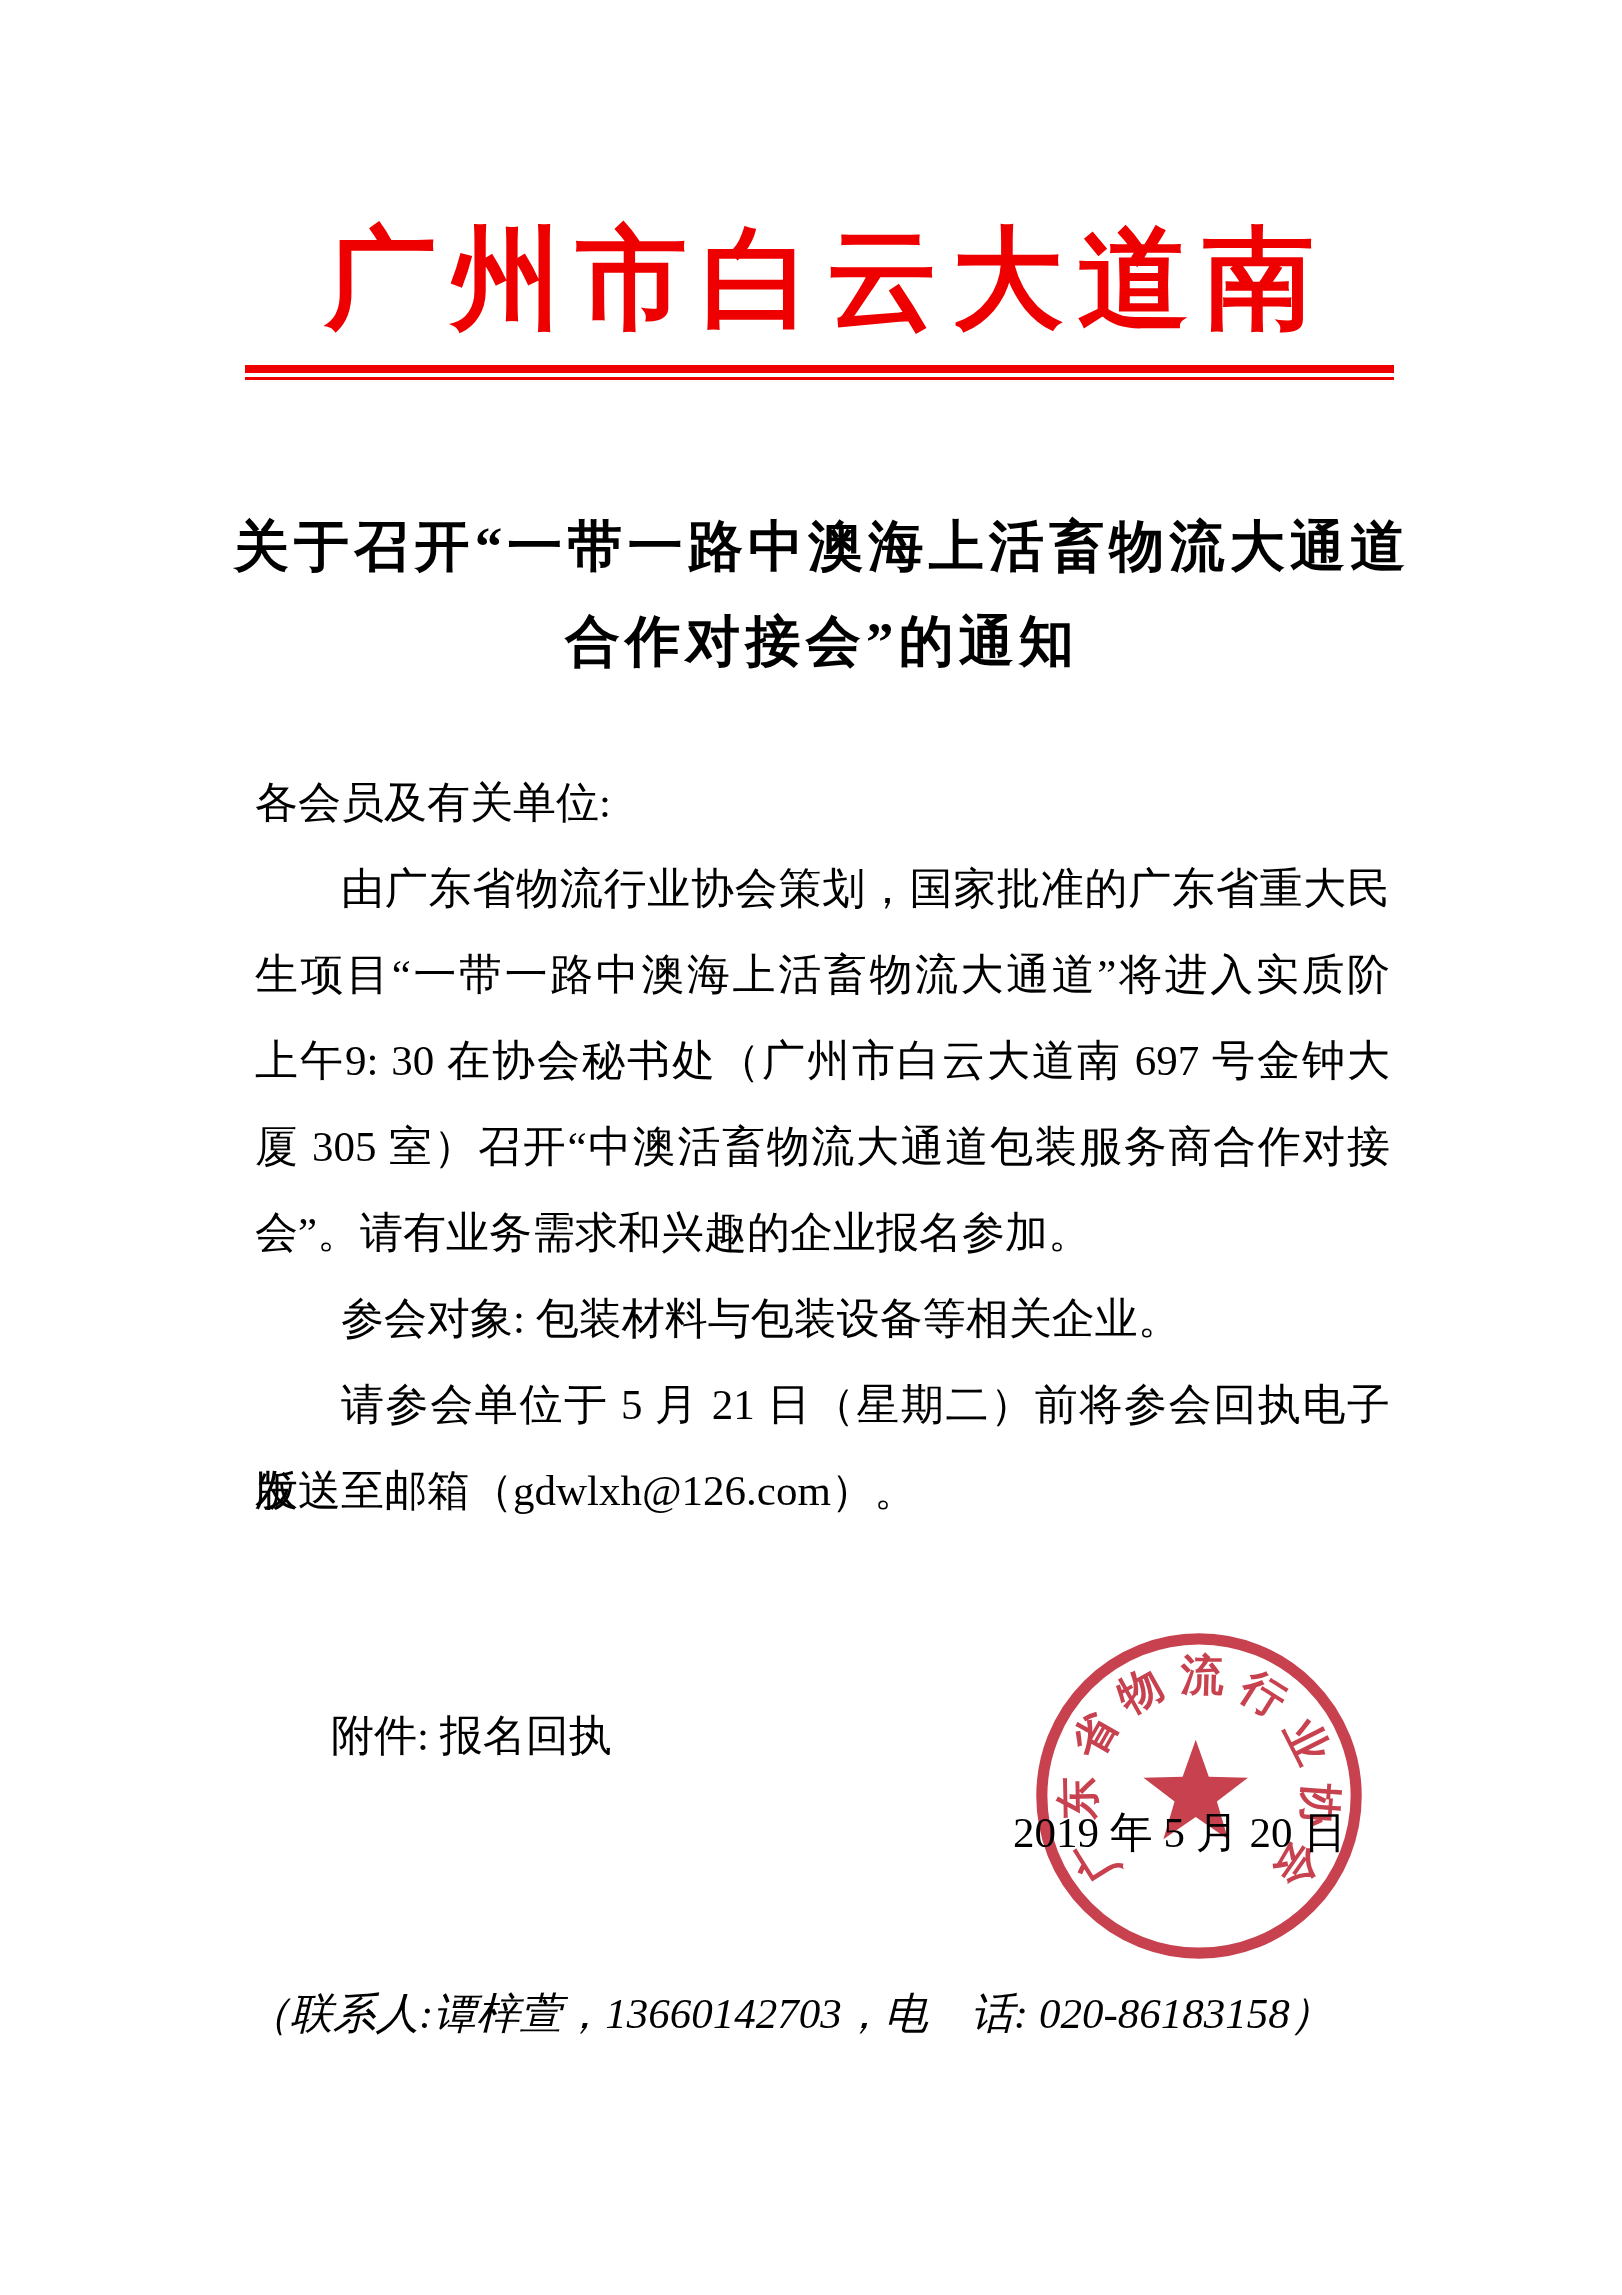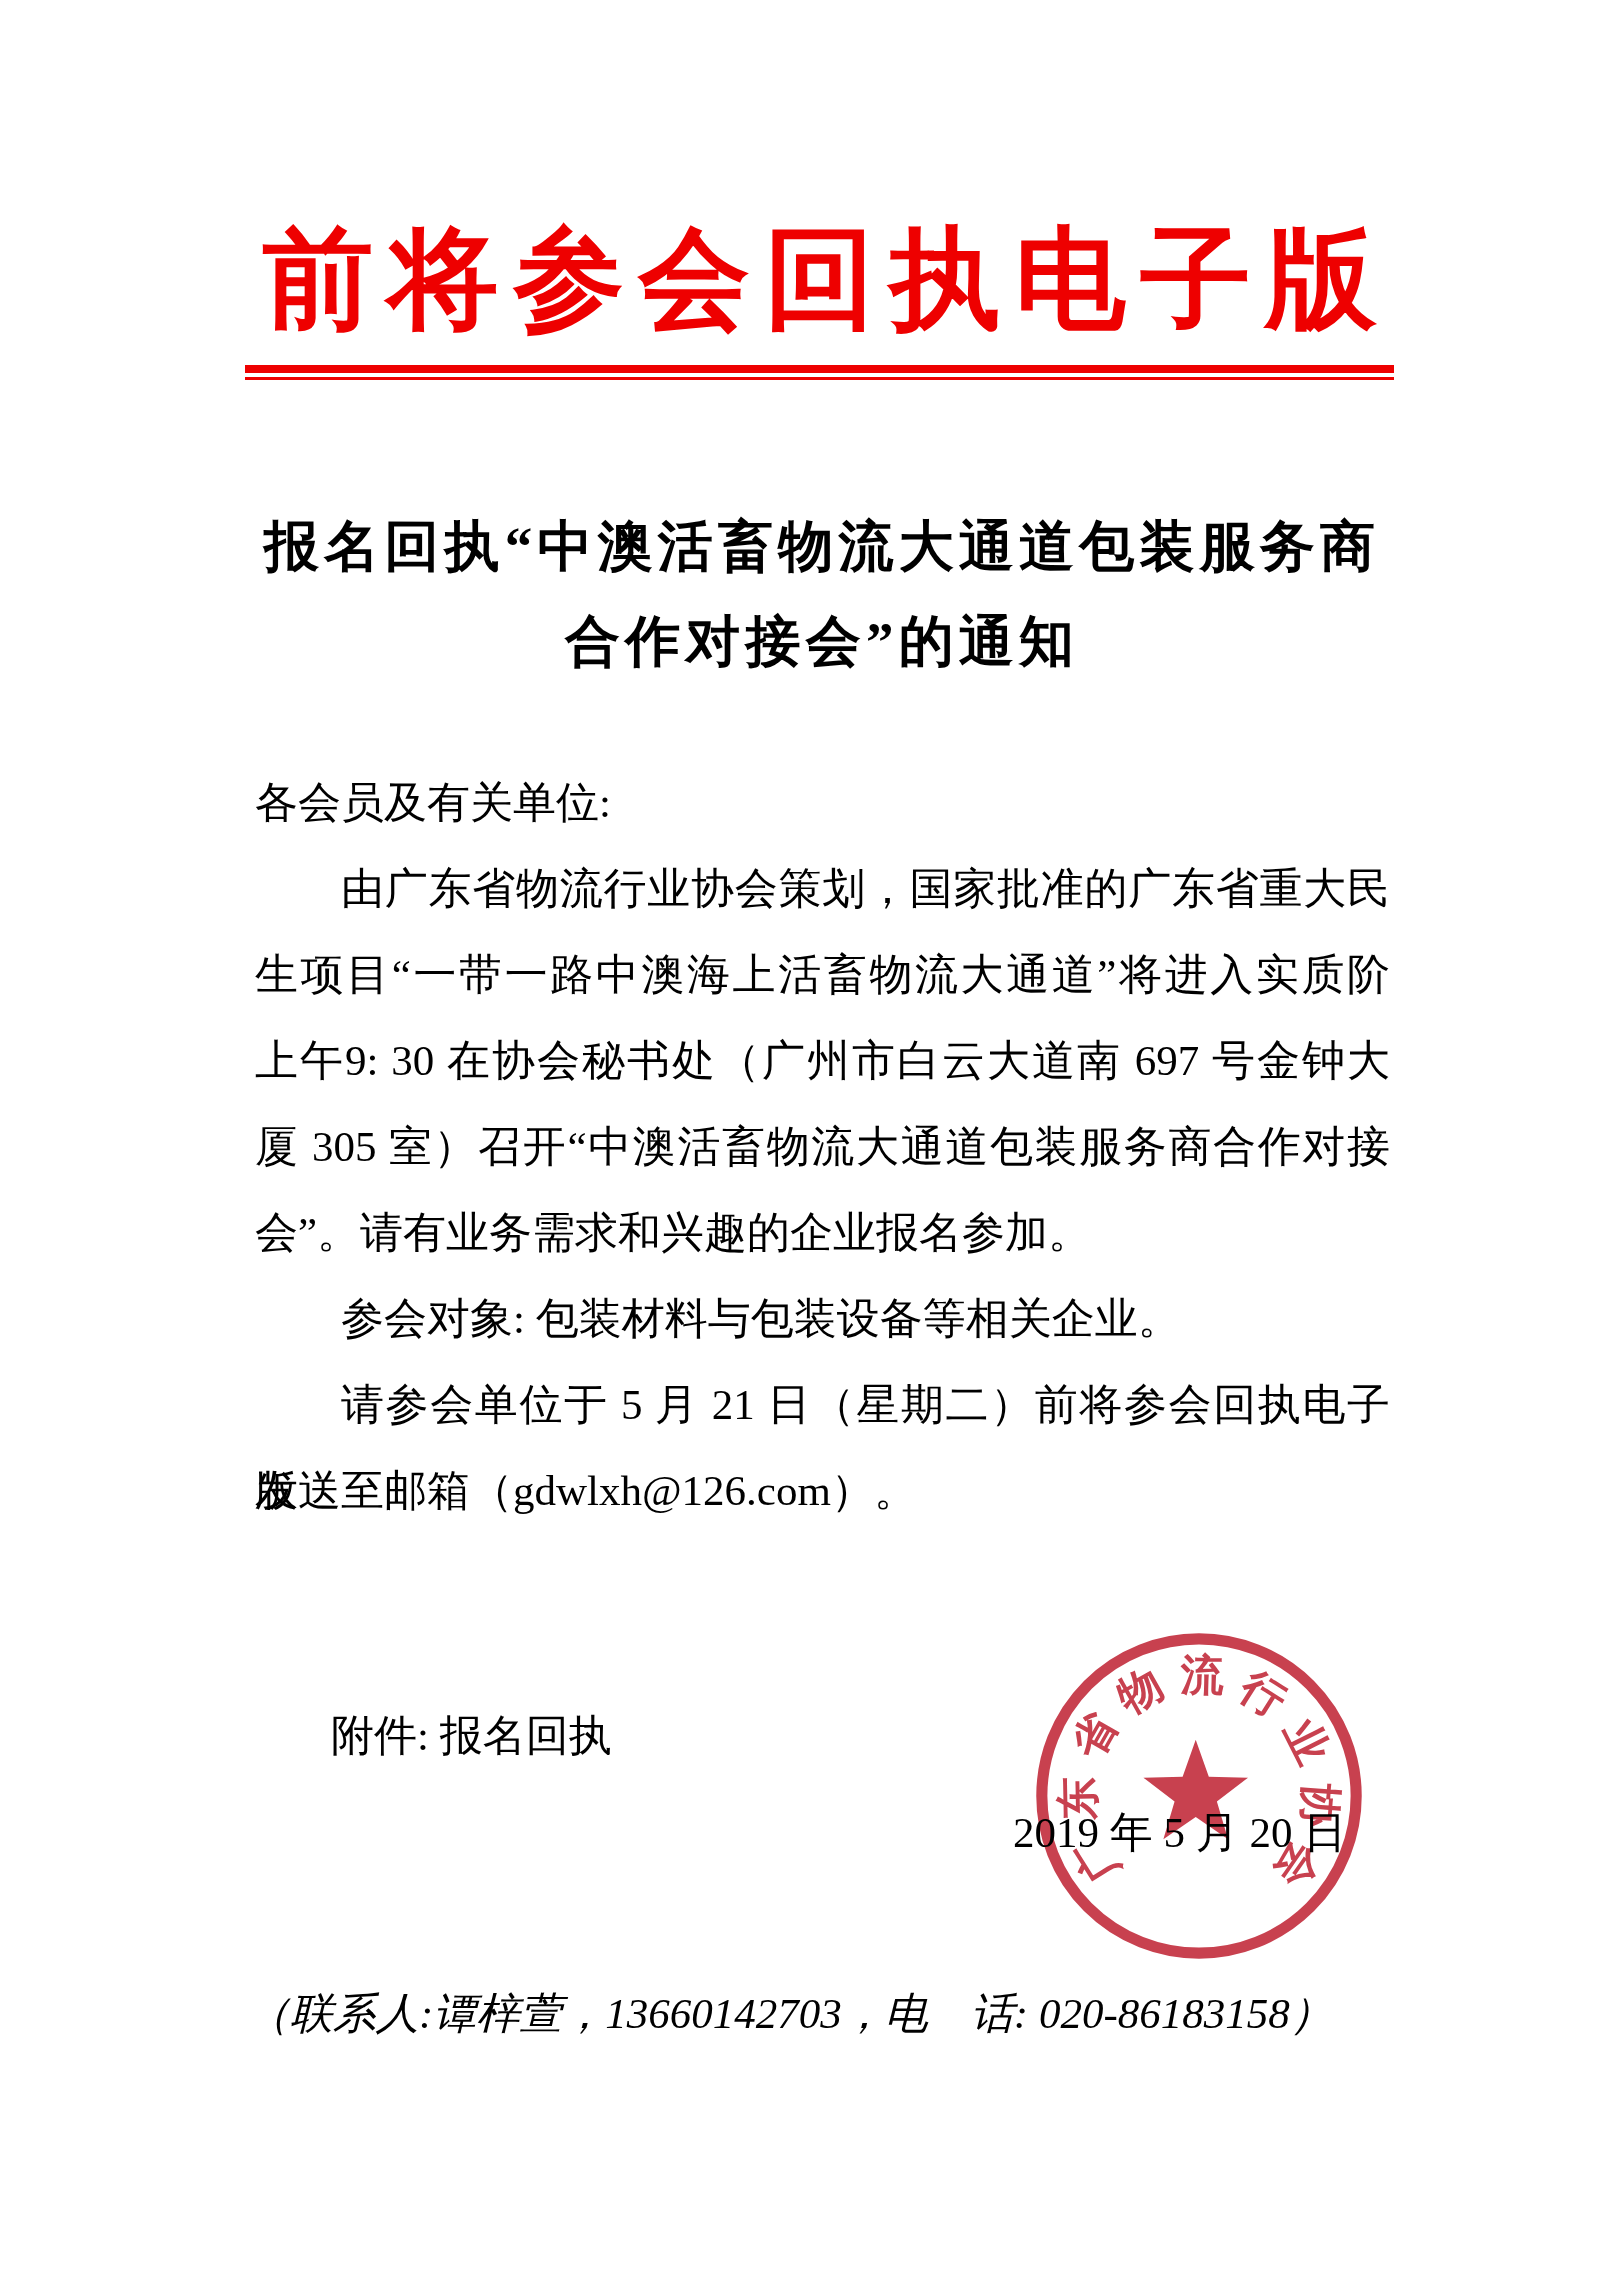--- a/index.html
+++ b/index.html
@@ -72,27 +72,27 @@
     fill:var(--stamp-red,#c33040);
     font-size:66px;font-weight:bold;
     font-family:"Liberation Serif","DejaVu Serif",serif;
   }
 </style>
 </head>
 <body>
 
 <div class="page">
 
-  <div class="org-header">前将参会回执电子版</div>
+  <div class="org-header">广州市白云大道南</div>
 
   <div class="rule thick"></div>
   <div class="rule thin"></div>
 
   <div class="notice-title">
-    <div>报名回执“中澳活畜物流大通道包装服务商</div>
+    <div>关于召开“一带一路中澳海上活畜物流大通道</div>
     <div>合作对接会”的通知</div>
   </div>
 
   <div class="body-block">
     <div class="bline">各会员及有关单位:</div>
     <div class="bline indent jfull">由广东省物流行业协会策划，国家批准的广东省重大民</div>
     <div class="bline jfull">生项目“一带一路中澳海上活畜物流大通道”将进入实质阶</div>
     <div class="bline jfull">上午9: 30 在协会秘书处（广州市白云大道南 697 号金钟大</div>
     <div class="bline jfull">厦 305 室）召开“中澳活畜物流大通道包装服务商合作对接</div>
     <div class="bline">会”。请有业务需求和兴趣的企业报名参加。</div>

